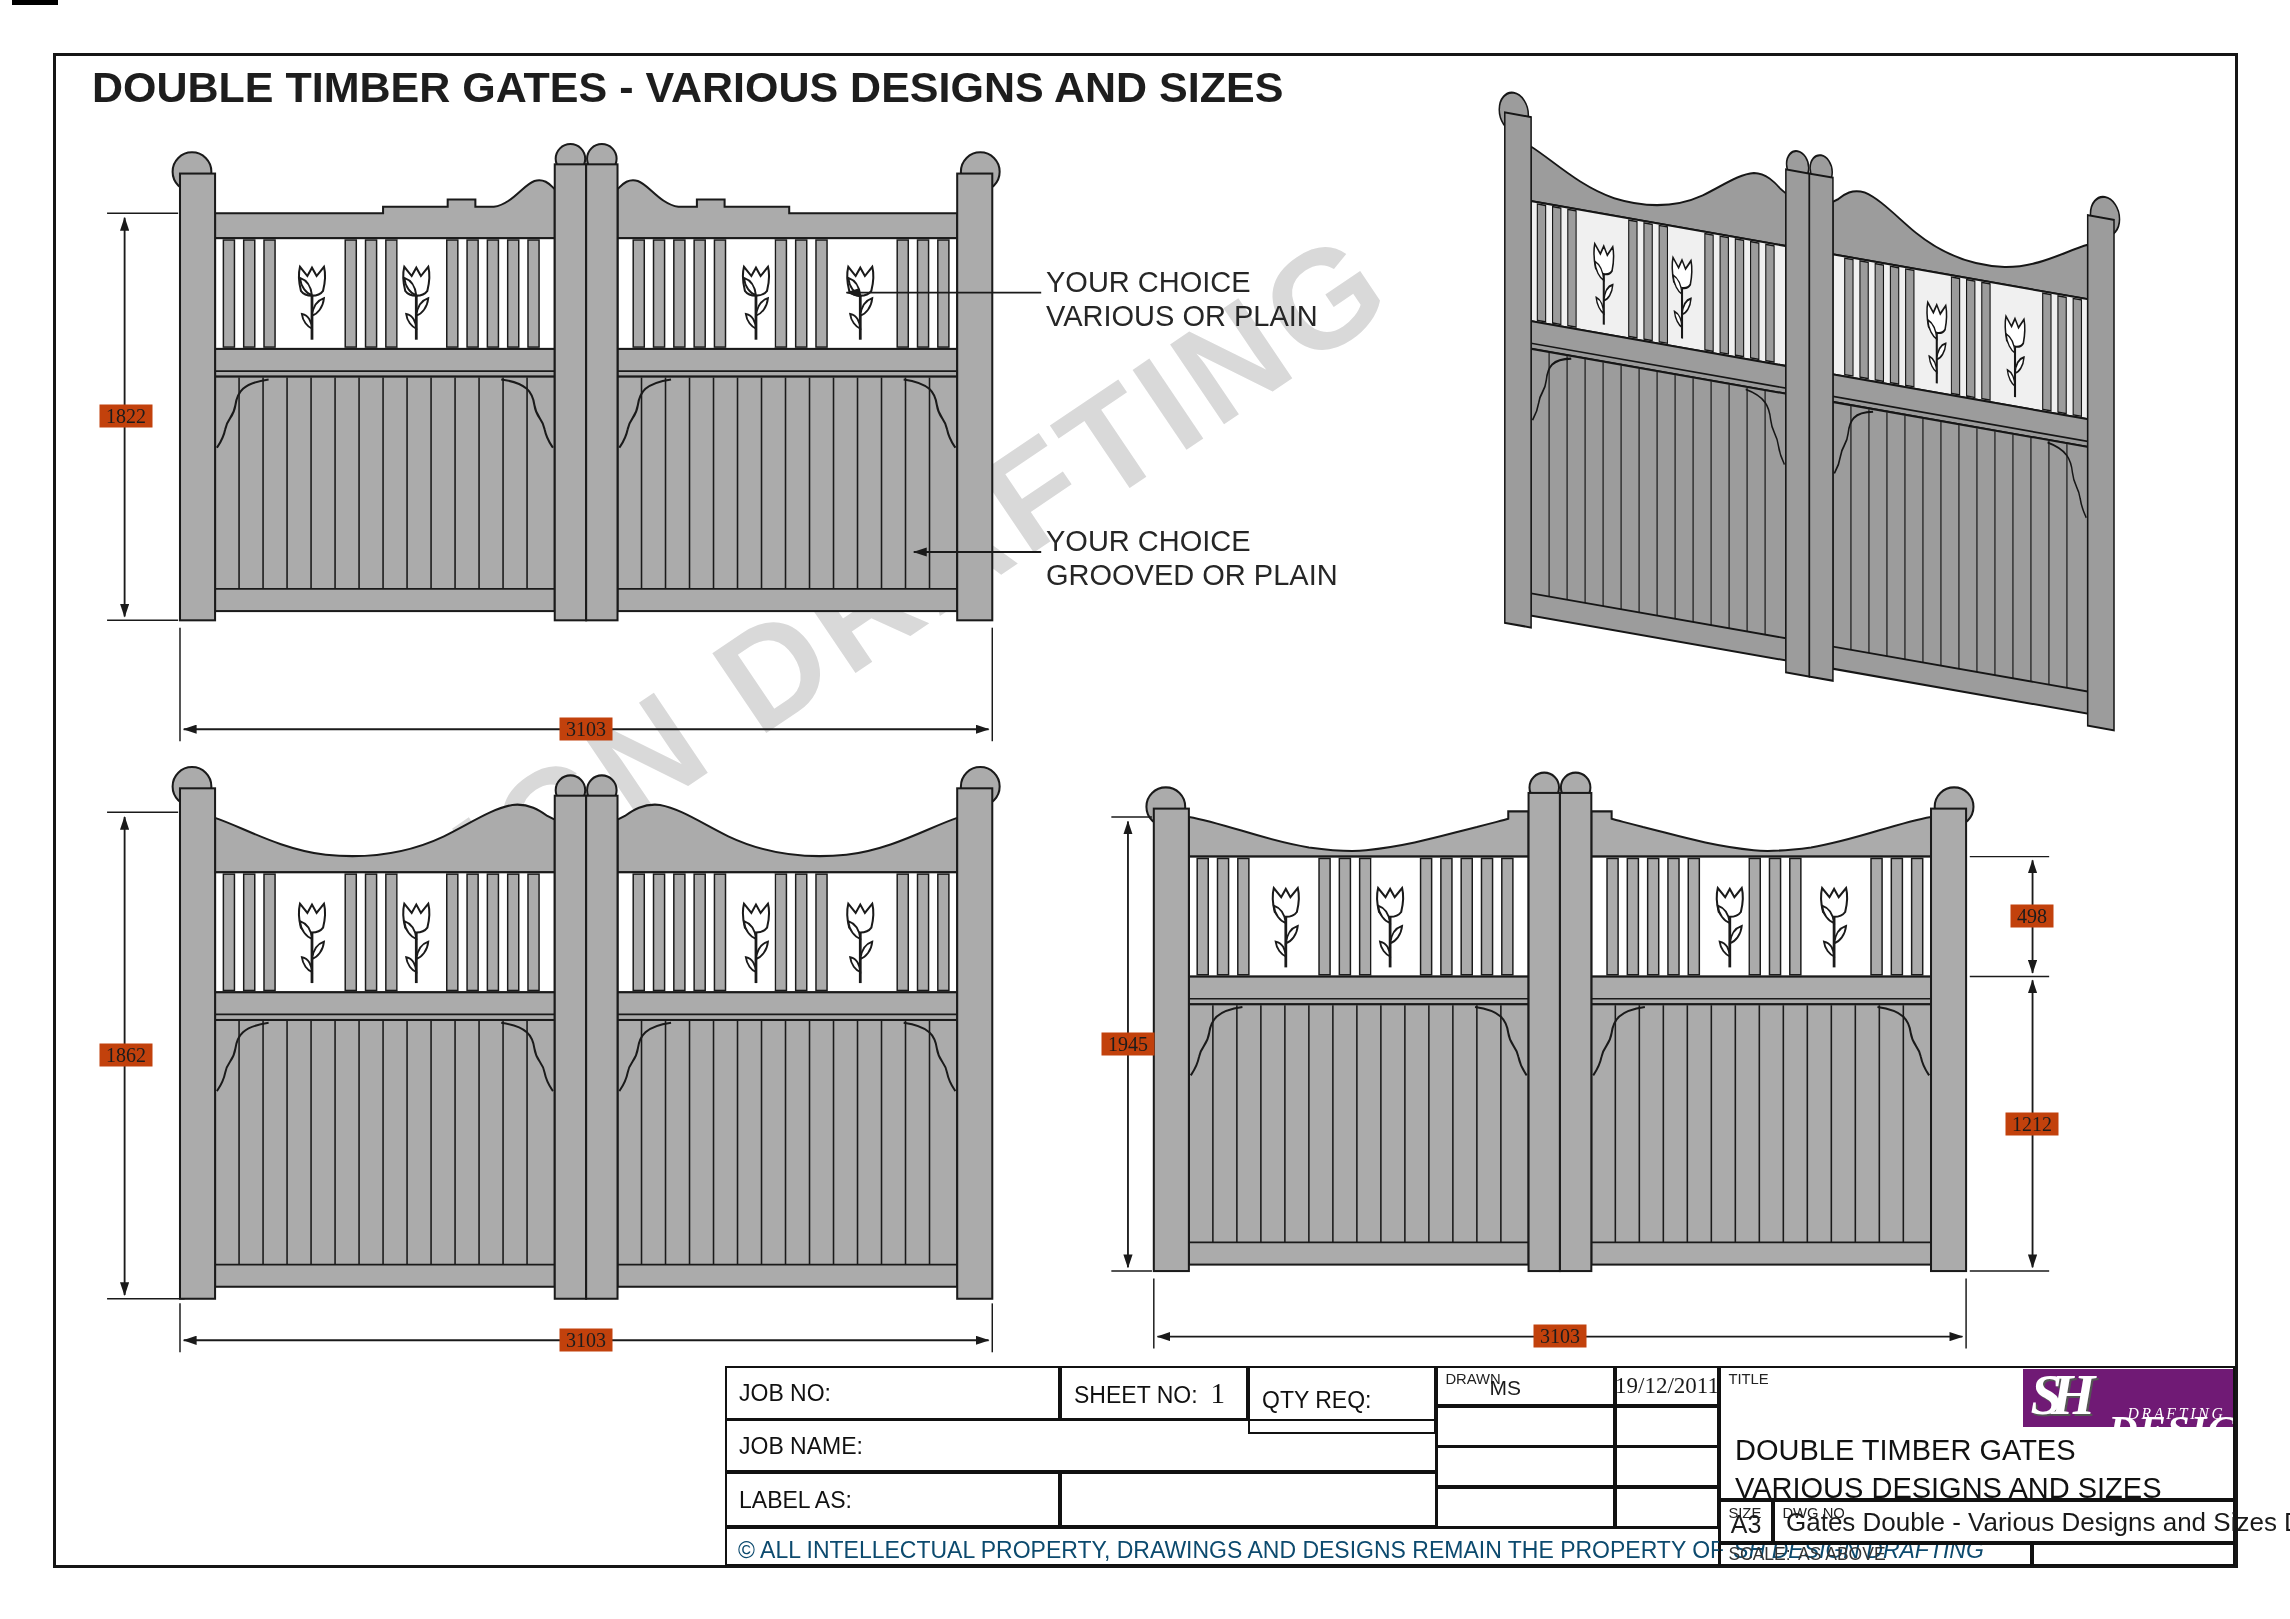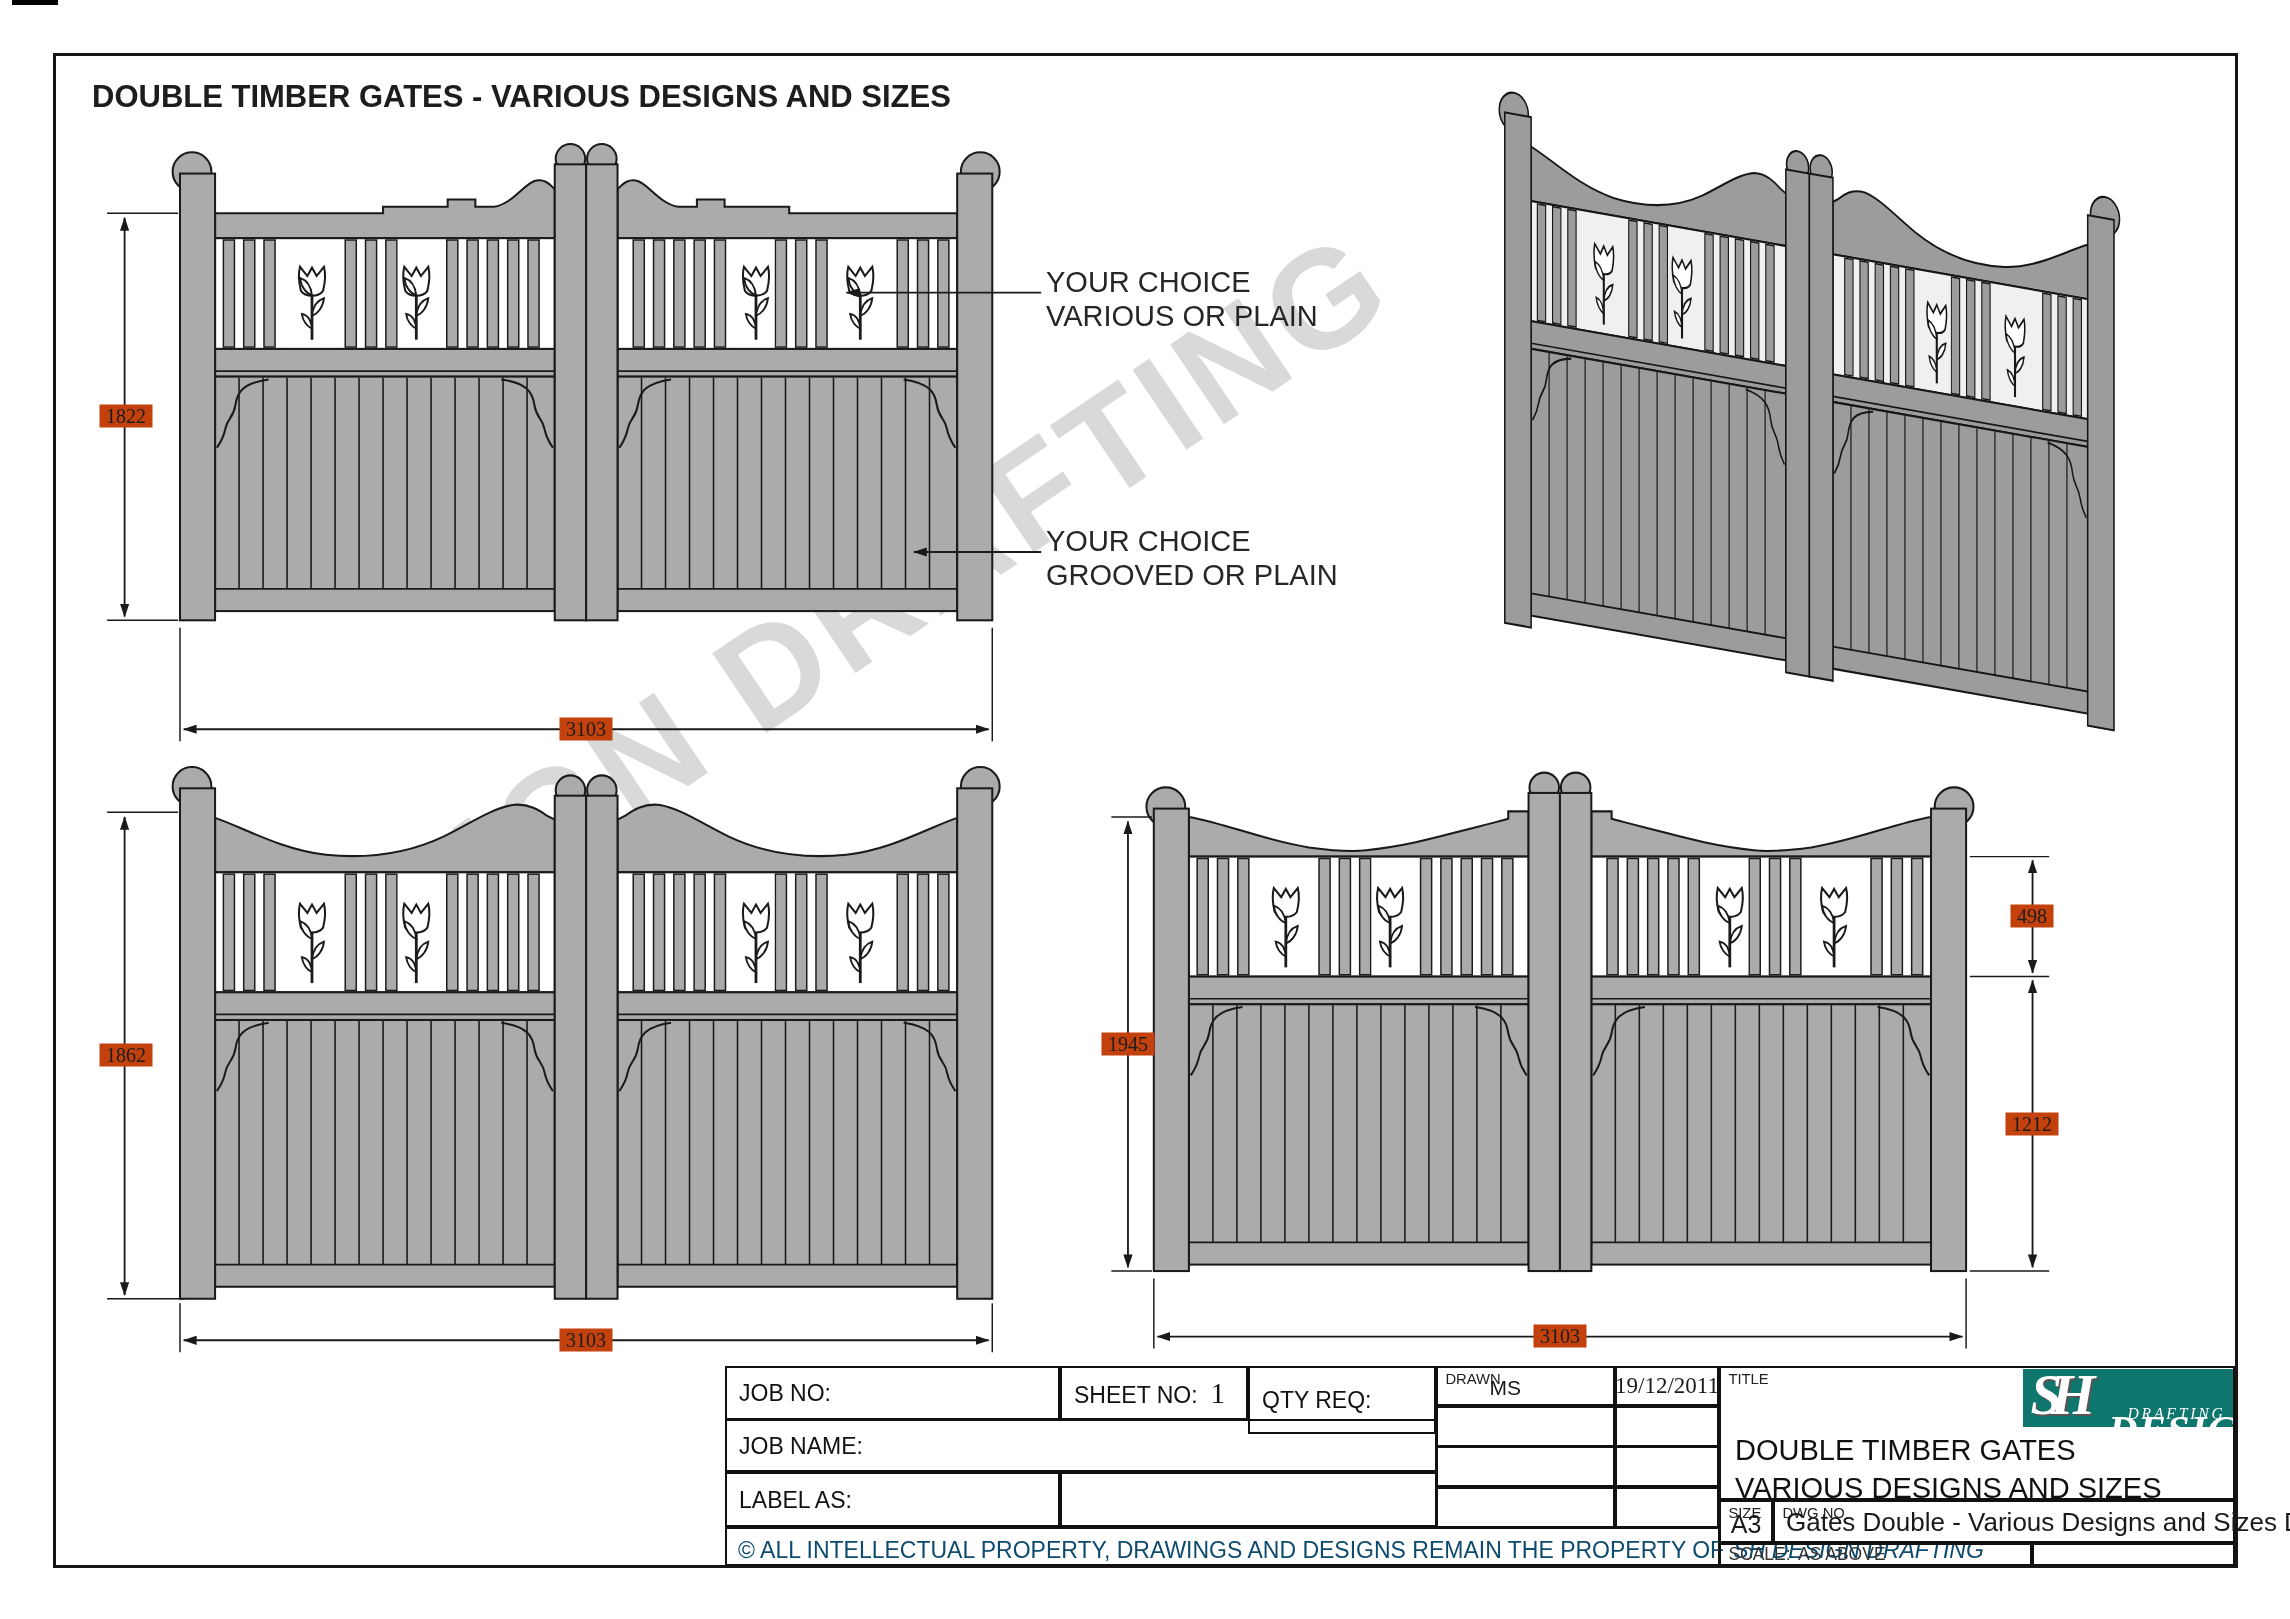--- a/index.html
+++ b/index.html
@@ -1,21 +1,21 @@
 <!DOCTYPE html>
 <html style="font-size:14.8px"><head>
 <meta charset="utf-8">
 <style>
   html,body{margin:0;padding:0;background:#ffffff;}
   #sheet{position:relative;width:2291px;height:1620px;background:#ffffff;overflow:hidden;
          font-family:"Liberation Sans",sans-serif;color:#1a1a1a;}
   .abs{position:absolute;}
   #frame{left:53px;top:53px;width:2179px;height:1509px;border:3.7px solid #161616;}
   #top-tab{left:12px;top:0;width:46px;height:4.6px;background:#000;}
-  #main-title{left:92px;top:79px;font-size:31px;font-weight:bold;letter-spacing:0px;color:#1d1d1d;}
+  #main-title{left:92px;top:63px;font-size:43px;font-weight:bold;letter-spacing:0px;color:#1d1d1d;}
   #watermark{left:434px;top:835px;font-size:140px;font-weight:bold;letter-spacing:6.5px;
              transform:rotate(-34deg);transform-origin:0% 100%;white-space:nowrap;z-index:1;}
   #gatesvg{left:0;top:0;z-index:2;}
   .dim{z-index:3;background:#c2410c;padding:0 6.5px;font-family:"Liberation Serif",serif;
        font-size:20px;color:#1c1c1c;transform:translate(-50%,-50%);white-space:nowrap;}
   .callout{z-index:3;font-size:29px;color:#262626;line-height:34px;white-space:nowrap;}
   
   .tb{z-index:4;border:2.8px solid #111;box-sizing:border-box;background:transparent;}
   .tb-label{position:absolute;left:12px;top:50%;transform:translateY(-50%);font-size:23px;color:#111;}
   .tb-small{position:absolute;left:7.4px;top:2.8px;font-size:14.8px;color:#222;}
@@ -25,21 +25,21 @@
             font-family:"Liberation Serif",serif;font-size:23px;}
   #copyright{display:flex;align-items:flex-end;padding-left:11px;font-size:23px;color:#0c4a6e;white-space:nowrap;}
   #copyright .co{font-style:italic;margin-left:9.2px;}
   #title-line1{position:absolute;left:14px;top:66px;font-size:29px;color:#111;}
   #title-line2{position:absolute;left:14px;top:104px;font-size:29px;color:#111;}
   #size-val{position:absolute;left:50%;bottom:1.8px;transform:translateX(-50%);font-size:25px;}
   #dwg-val{position:absolute;left:11px;bottom:2.8px;font-size:26px;white-space:nowrap;}
   #scale-cell{display:flex;align-items:center;padding-left:7.4px;font-size:17.5px;color:#333;}
   #scale-cell .v{margin-left:7.4px;}
   
-  #logo{left:2023px;top:1369px;width:210px;height:58px;background:#0f766e;z-index:5;
+  #logo{left:2023px;top:1369px;width:210px;height:58px;background:#701a75;z-index:5;
         font-family:"Liberation Serif",serif;color:#fff;overflow:hidden;}
   #logo .sh{position:absolute;left:7.4px;top:-7.4px;font-size:57px;font-style:italic;font-weight:bold;
             letter-spacing:-11px;text-shadow:1.8px 1.8px 0 #555;}
   #logo .design{position:absolute;left:85px;top:3.7px;font-size:41px;font-style:italic;font-weight:bold;letter-spacing:0.9px;margin-top:32px;}
   #logo .drafting{position:absolute;right:7.4px;bottom:3.7px;font-size:15.7px;font-style:italic;letter-spacing:2.8px;}
 </style>
 </head>
 <body>
 
 <div id="sheet">

